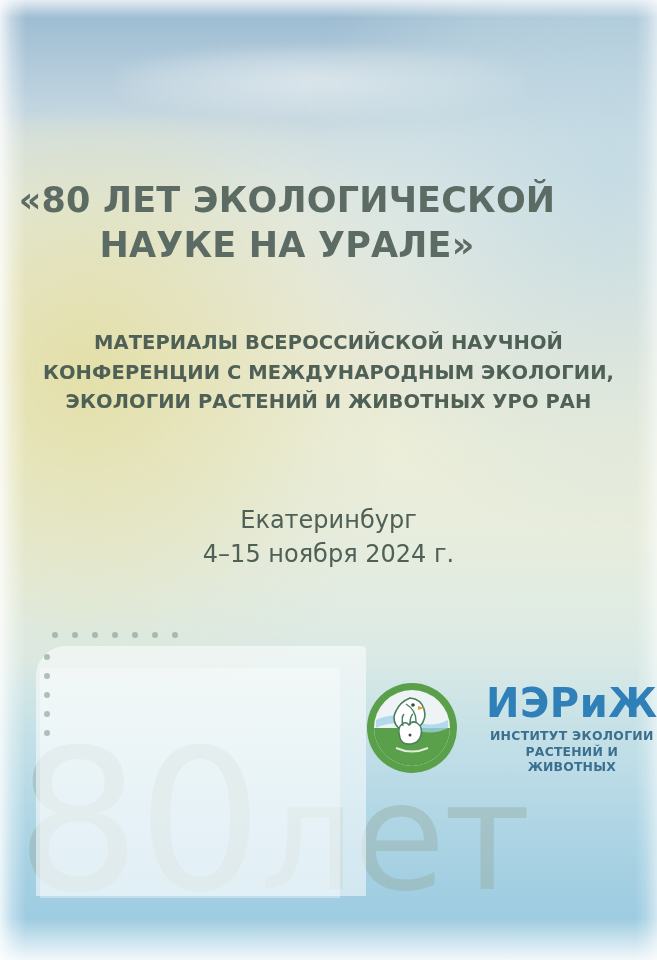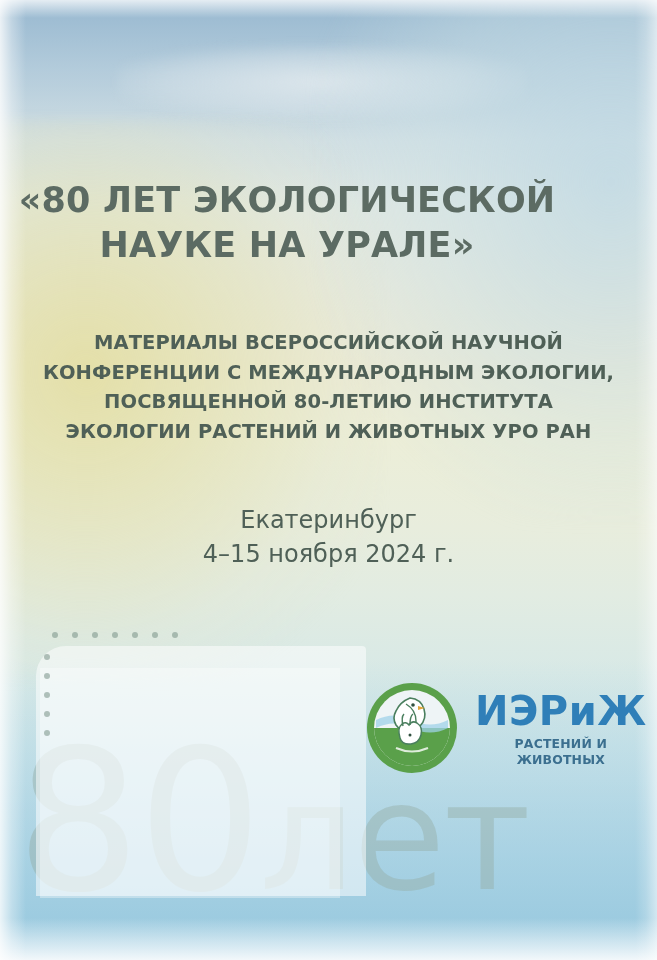--- a/index.html
+++ b/index.html
@@ -243,21 +243,21 @@
 
   
   .logo {
     position: absolute;
     left: 366px;
     top: 676px;
     width: 262px;
     height: 104px;
     display: flex;
     align-items: center;
-    gap: 17px;
+    gap: 28px;
   }
   .logo-mark {
     position: relative;
     width: 92px;
     height: 92px;
     flex: 0 0 92px;
   }
   .logo-text {
     display: flex;
     flex-direction: column;
@@ -325,21 +325,20 @@
   <div class="bg-edge-top"></div>
 
   <div class="title-block">
     <div>«80 ЛЕТ ЭКОЛОГИЧЕСКОЙ</div>
     <div>НАУКЕ НА УРАЛЕ»</div>
   </div>
 
   <div class="subtitle-block">
     <div>МАТЕРИАЛЫ ВСЕРОССИЙСКОЙ НАУЧНОЙ</div>
     <div>КОНФЕРЕНЦИИ С МЕЖДУНАРОДНЫМ ЭКОЛОГИИ,</div>
-    <div>ПОСВЯЩЕННОЙ 80-ЛЕТИЮ ИНСТИТУТА</div>
     <div>ЭКОЛОГИИ РАСТЕНИЙ И ЖИВОТНЫХ УРО РАН</div>
   </div>
 
   <div class="place-block">
     <div>Екатеринбург</div>
     <div>4–15 ноября 2024 г.</div>
   </div>
 
   <div class="logo">
     <div class="logo-mark">
@@ -356,18 +355,19 @@
 
         <path d="M34,56 q-3,-10 2,-14 q4,-3 7,1 q3,-5 8,-2 q6,4 4,12 q-2,8 -10,9 q-9,1 -11,-6 z" fill="#ffffff" stroke="#4a7f5e" stroke-width="1.5"></path>
         <path d="M37,44 q-2,-9 1,-12 M44,43 q0,-9 3,-11" fill="none" stroke="#4a7f5e" stroke-width="1.5"></path>
         <circle cx="44" cy="53" r="1.5" fill="#2f4f3f"></circle>
         <path d="M30,66 q16,7 32,0" fill="none" stroke="#ffffff" stroke-width="2" opacity="0.8"></path>
       </svg>
     </div>
     <div class="logo-text">
       <div class="logo-acronym">ИЭРиЖ</div>
       <div class="logo-sub">
+        <div class="line1">ИНСТИТУТ ЭКОЛОГИИ</div>
         <div class="line2">РАСТЕНИЙ И ЖИВОТНЫХ</div>
       </div>
     </div>
   </div>
 
 </div>
 
 </body></html>

